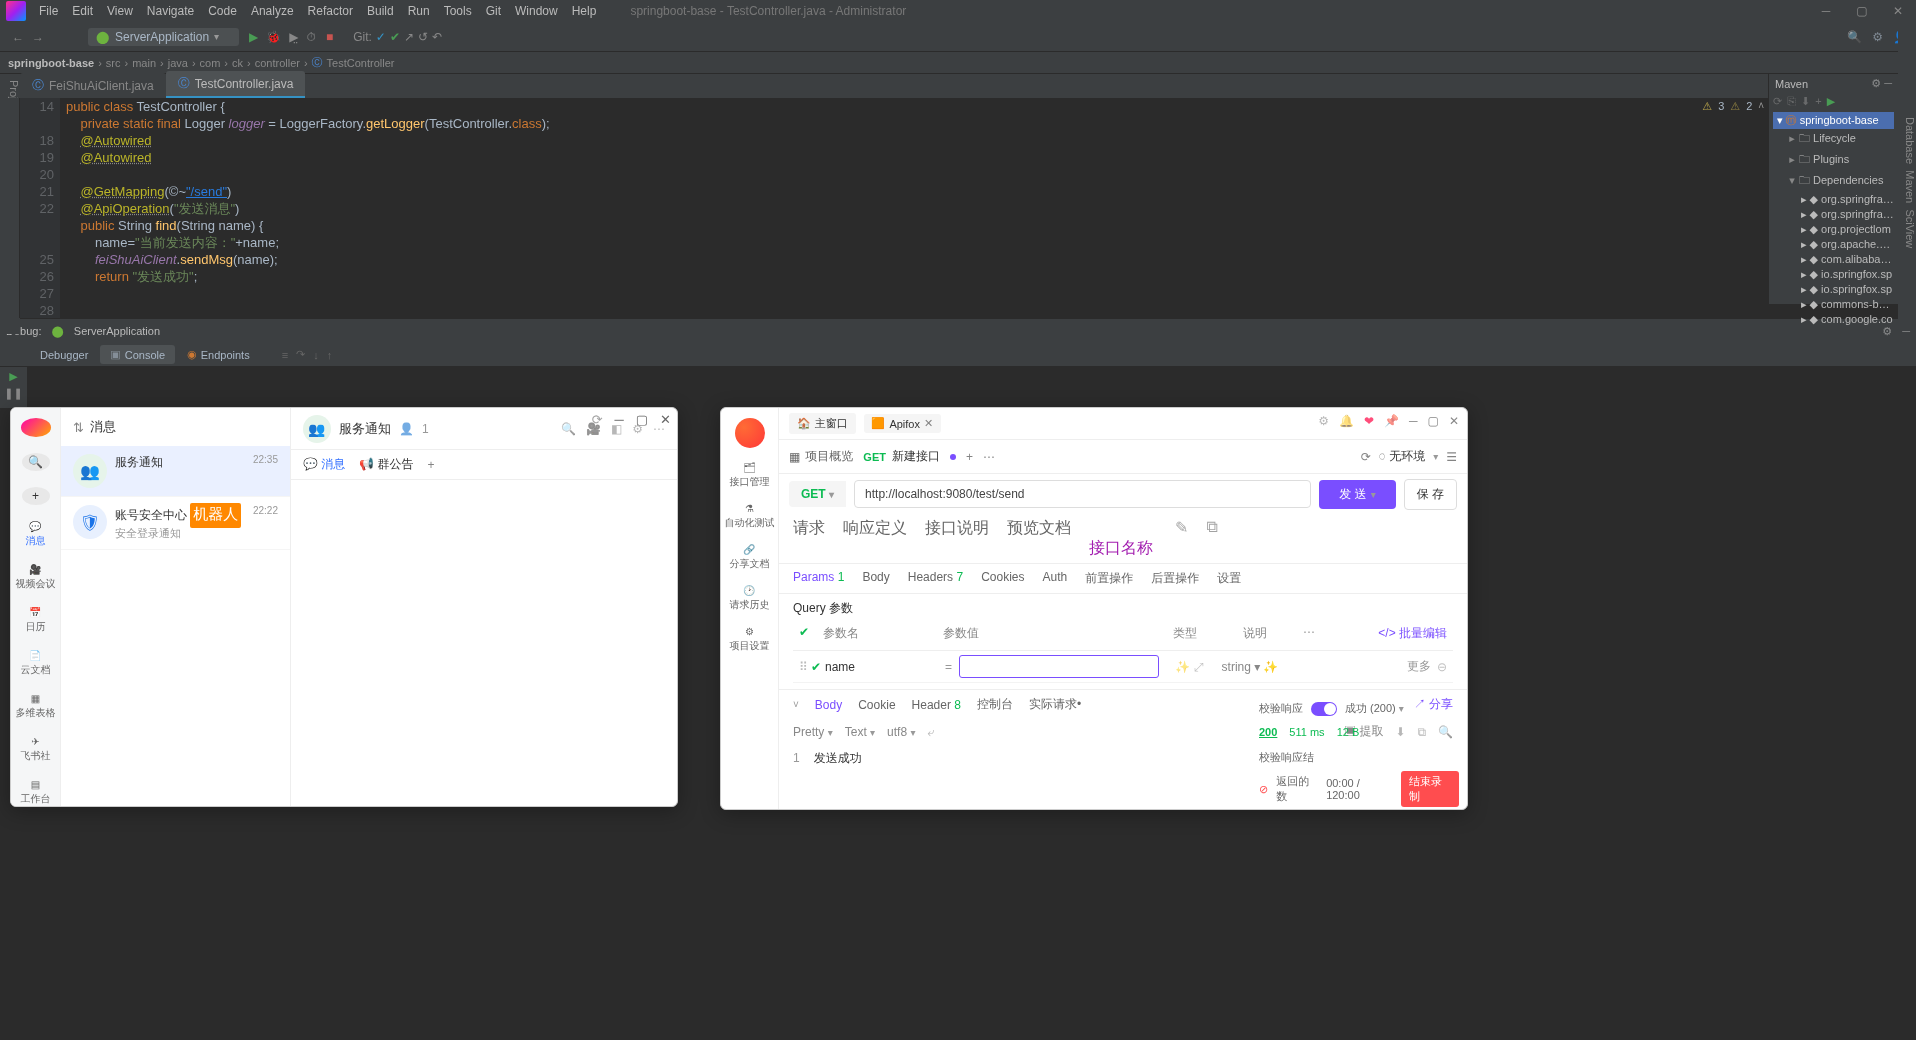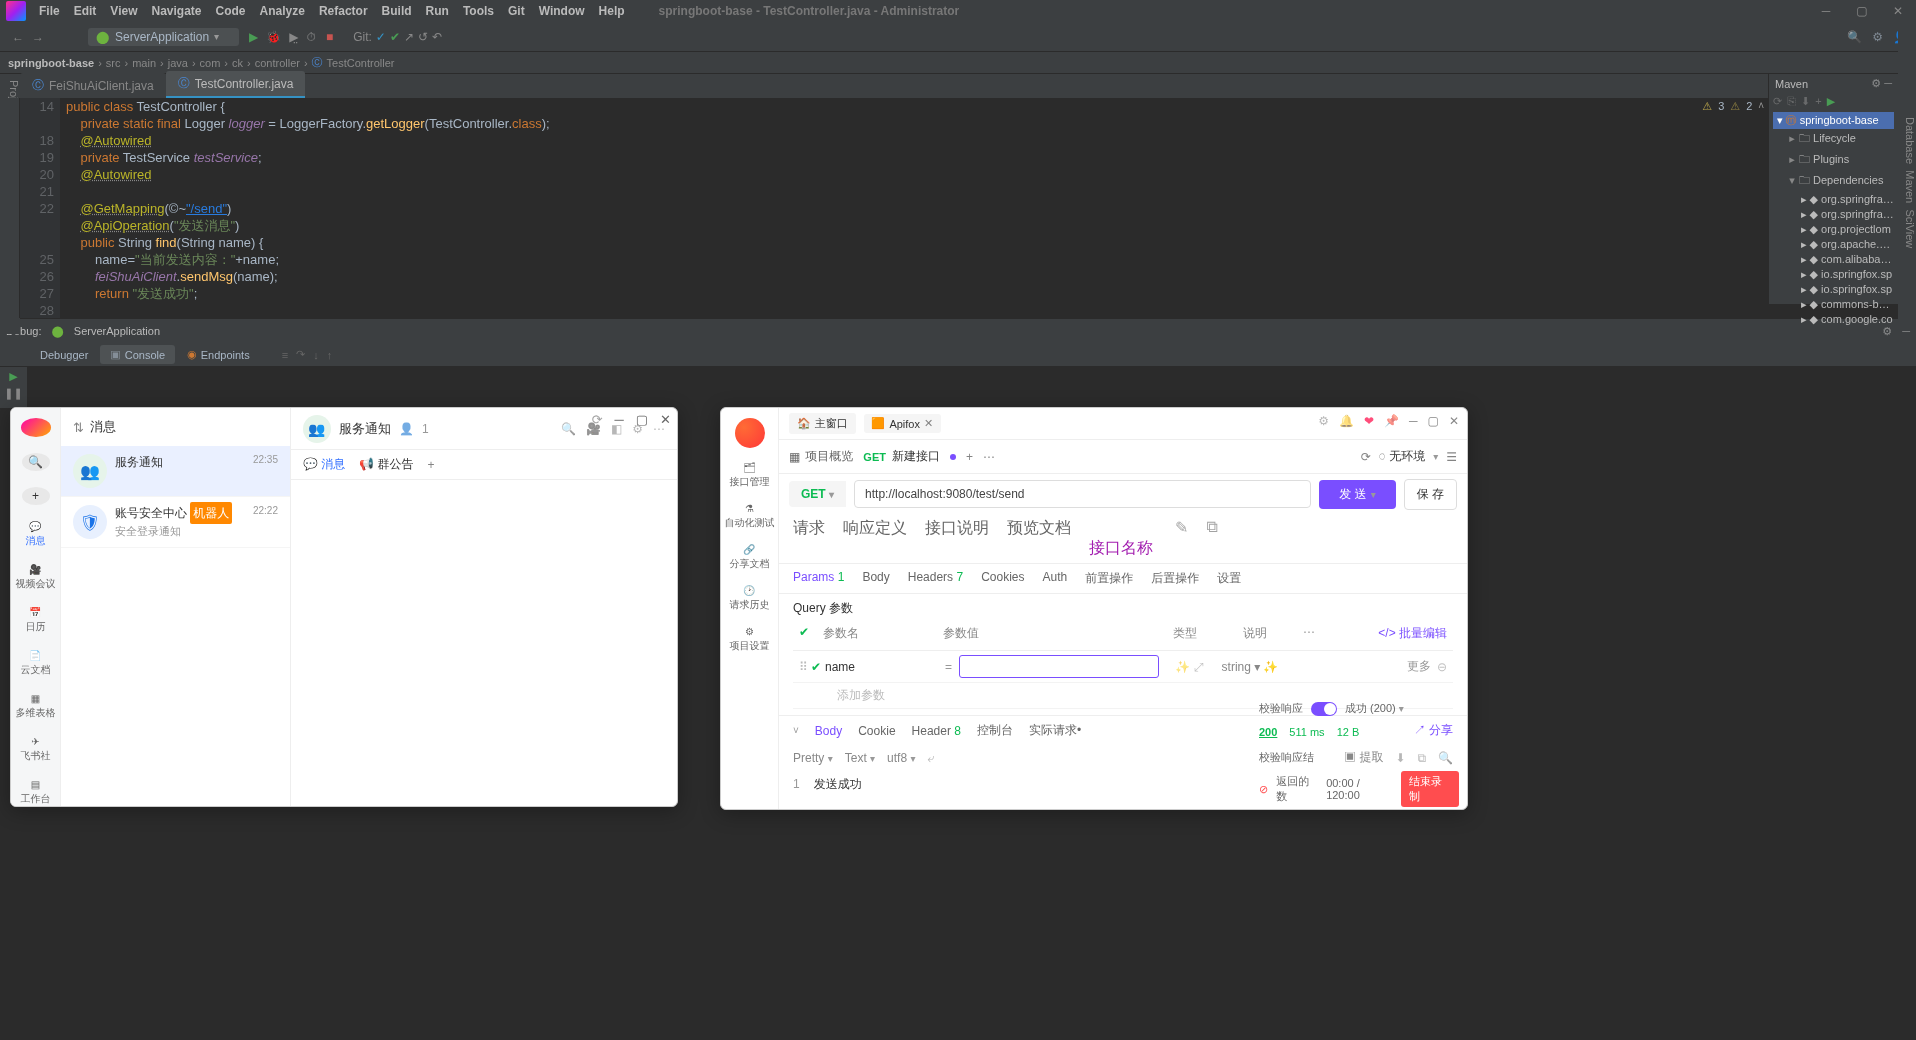--- a/index.html
+++ b/index.html
@@ -1,21 +1,21 @@
 <!DOCTYPE html>
 <html><head>
 <meta charset="utf-8">
 <style>
 * { margin: 0; padding: 0; box-sizing: border-box; font-family: "Segoe UI", Arial, sans-serif; }
 body { background: #2b2b2b; color: #a9b7c6; width: 1916px; height: 1040px; overflow: hidden; position: relative; }
 
 
 .ide-menu { height: 22px; background: #3c3f41; display: flex; align-items: center; font-size: 12px; color: #bbb; }
 .ide-menu .logo { width: 20px; height: 20px; background: linear-gradient(135deg,#ff318c,#a020f0,#0098ff); margin: 0 6px; border-radius: 2px; }
-.ide-menu span { padding: 0 7px; cursor: default; font-weight: bold; }
+.ide-menu span { padding: 0 7px; cursor: default; }
 .ide-menu .title { color: #777; margin-left: 20px; }
 .ide-menu .win-ctrl { margin-left: auto; display: flex; }
 .ide-menu .win-ctrl div { width: 36px; text-align: center; color: #888; }
 
 
 .ide-toolbar { height: 30px; background: #3c3f41; border-bottom: 1px solid #2b2b2b; display: flex; align-items: center; padding: 0 8px; font-size: 12px; }
 .ide-toolbar .arrow { color: #888; margin: 0 4px; }
 .ide-toolbar .run-config { margin-left: 40px; background: #4c5052; padding: 2px 20px 2px 8px; border-radius: 3px; display: flex; align-items: center; gap: 5px; }
 .ide-toolbar .icon { width: 14px; height: 14px; display: inline-block; }
 .ide-toolbar .right { margin-left: auto; display: flex; gap: 10px; align-items: center; }
@@ -83,21 +83,21 @@
 .fs-conv-head { padding: 10px 12px; font-size: 13px; display:flex; align-items:center; gap:6px; }
 .fs-conv-item { padding: 8px 12px; display: flex; gap: 8px; border-bottom: 1px solid #f5f5f5; }
 .fs-conv-item.active { background: #eaf0ff; }
 .fs-conv-avatar { width: 34px; height: 34px; border-radius: 50%; display: flex; align-items: center; justify-content: center; font-size: 16px; }
 .fs-conv-body { flex: 1; }
 .fs-conv-title { display: flex; justify-content: space-between; }
 .fs-chat { flex: 1; display: flex; flex-direction: column; }
 .fs-chat-head { height: 42px; border-bottom: 1px solid #eee; display: flex; align-items: center; padding: 0 12px; gap: 8px; }
 .fs-chat-tabs { display: flex; gap: 14px; padding: 6px 12px; font-size: 12px; border-bottom: 1px solid #eee; align-items:center; }
 .fs-chat-tabs .t.active { color: #3370ff; }
-.fs-badge { background: #ff8800; color: #fff; font-size: 12px; padding: 4px 3px; border-radius: 2px; }
+.fs-badge { background: #ff8800; color: #fff; font-size: 15px; padding: 4px 3px; border-radius: 2px; font-family: Liberation Mono, monospace; }
 .fs-wbtns { margin-left: auto; color: #888; display: flex; gap: 10px; font-size: 12px; }
 .fs-titlebar { position: absolute; right: 6px; top: 4px; display: flex; gap: 12px; font-size: 13px; color: #666; }
 
 
 .apifox { position: absolute; left: 720px; top: 407px; width: 748px; height: 403px; background: #fff; border: 1px solid #ccc; border-radius: 6px; box-shadow: 0 4px 20px rgba(0,0,0,.3); color: #333; font-size: 12px; display: flex; overflow: hidden; }
 .af-leftbar { width: 58px; border-right: 1px solid #eee; display: flex; flex-direction: column; align-items: center; padding-top: 10px; gap: 14px; }
 .af-leftbar .item { display: flex; flex-direction: column; align-items: center; font-size: 10px; color: #666; gap: 2px; }
 .af-logo { width: 30px; height: 30px; border-radius: 50%; background: radial-gradient(circle at 30% 30%, #ff6b35, #ff3838); }
 .af-main { flex: 1; display: flex; flex-direction: column; }
 .af-titlebar { height: 32px; border-bottom: 1px solid #eee; display: flex; align-items: center; padding: 0 10px; gap: 8px; }
@@ -229,21 +229,20 @@
     <div></div>
       <div>25</div>
     <div>26</div>
       <div>27</div>
     <div>28</div>
   </div>
   <div class="code">
     <div><span class="kw">public class</span><span> TestController {</span></div>
     <div><span>    </span><span class="kw">private static final</span><span> Logger </span><span class="field">logger</span><span> = LoggerFactory.</span><span class="method">getLogger</span><span>(TestController.</span><span class="kw">class</span><span>);</span></div>
     <div><span>    </span><span class="anno">@Autowired</span></div>
-    <div><span>    </span><span class="kw">private</span><span> TestService </span><span class="field">testService</span><span>;</span></div>
     <div><span>    </span><span class="anno">@Autowired</span></div>
     <div>&nbsp;</div>
     <div><span>    </span><span class="anno">@GetMapping</span><span>(©~</span><span class="str under">"/send"</span><span>)</span></div>
     <div><span>    </span><span class="anno">@ApiOperation</span><span>(</span><span class="str">"发送消息"</span><span>)</span></div>
     <div><span>    </span><span class="kw">public</span><span> String </span><span class="method">find</span><span>(String name) {</span></div>
     <div><span>        </span><span>name=</span><span class="str">"当前发送内容："</span><span>+name;</span></div>
     <div><span>        </span><span class="field">feiShuAiClient</span><span>.</span><span class="method">sendMsg</span><span>(name);</span></div>
     <div><span>        </span><span class="kw">return </span><span class="str">"发送成功"</span><span>;</span></div>
   </div>
   <div class="inspections">
@@ -513,24 +512,20 @@
         <div style="color:#999;display:flex;gap:4px;margin-left:4px">
             <span class="ico">✨</span>
             <span class="ico">⤢</span>
           </div>
         <div style="width:70px;color:#888;margin-left:6px"><span>string</span> ▾ <span style="color:#bbb">✨</span></div>
         <div style="margin-left:auto;display:flex;gap:6px;color:#999;align-items:center">
           <span>更多</span>
           <span class="ico">⊖</span>
         </div>
       </div>
-      <div class="af-param-row">
-        <div style="width:38px"></div>
-        <div style="color:#bbb">添加参数</div>
-      </div>
     </div>
     <div class="af-resp-tabs">
       <span class="chev">˅</span>
       <span class="active">Body</span>
       <span>Cookie</span>
       <span><span>Header</span> <span style="color:#0cbb52">8</span></span>
       <span>控制台</span>
       <span><span>实际请求</span>•</span>
       <span style="margin-left:auto;color:#7a4eff">↗ <span>分享</span></span>
     </div>

